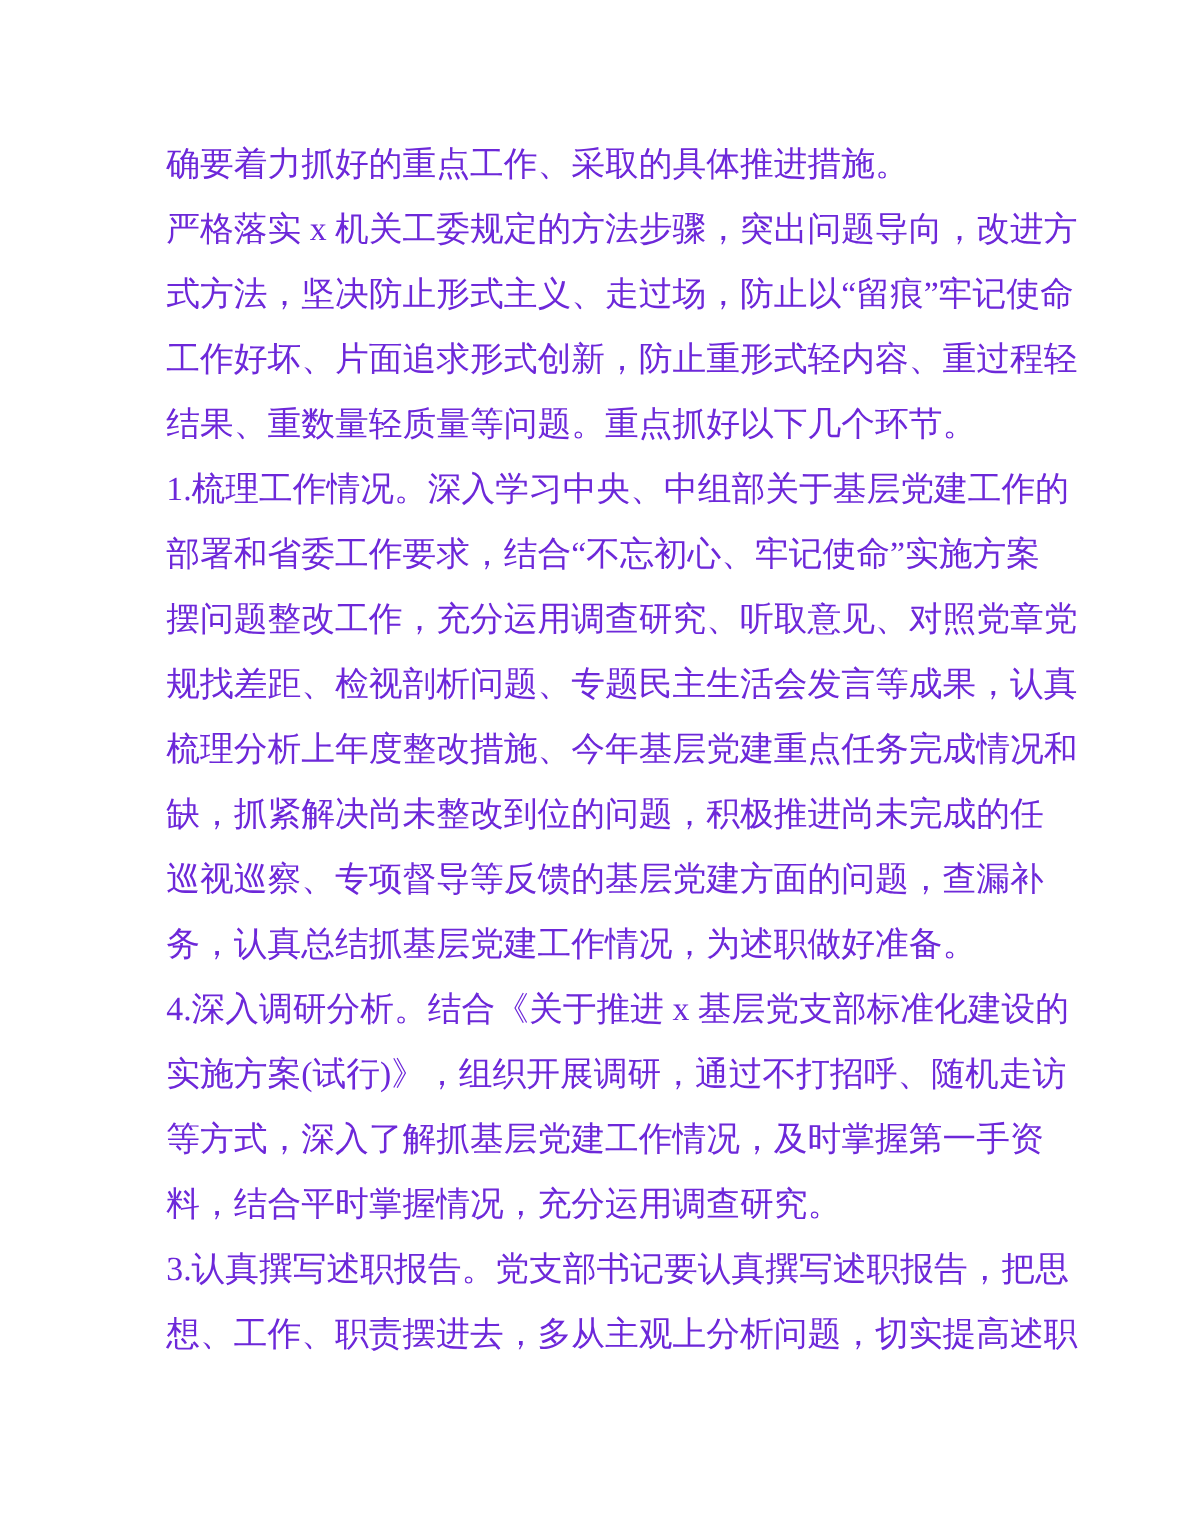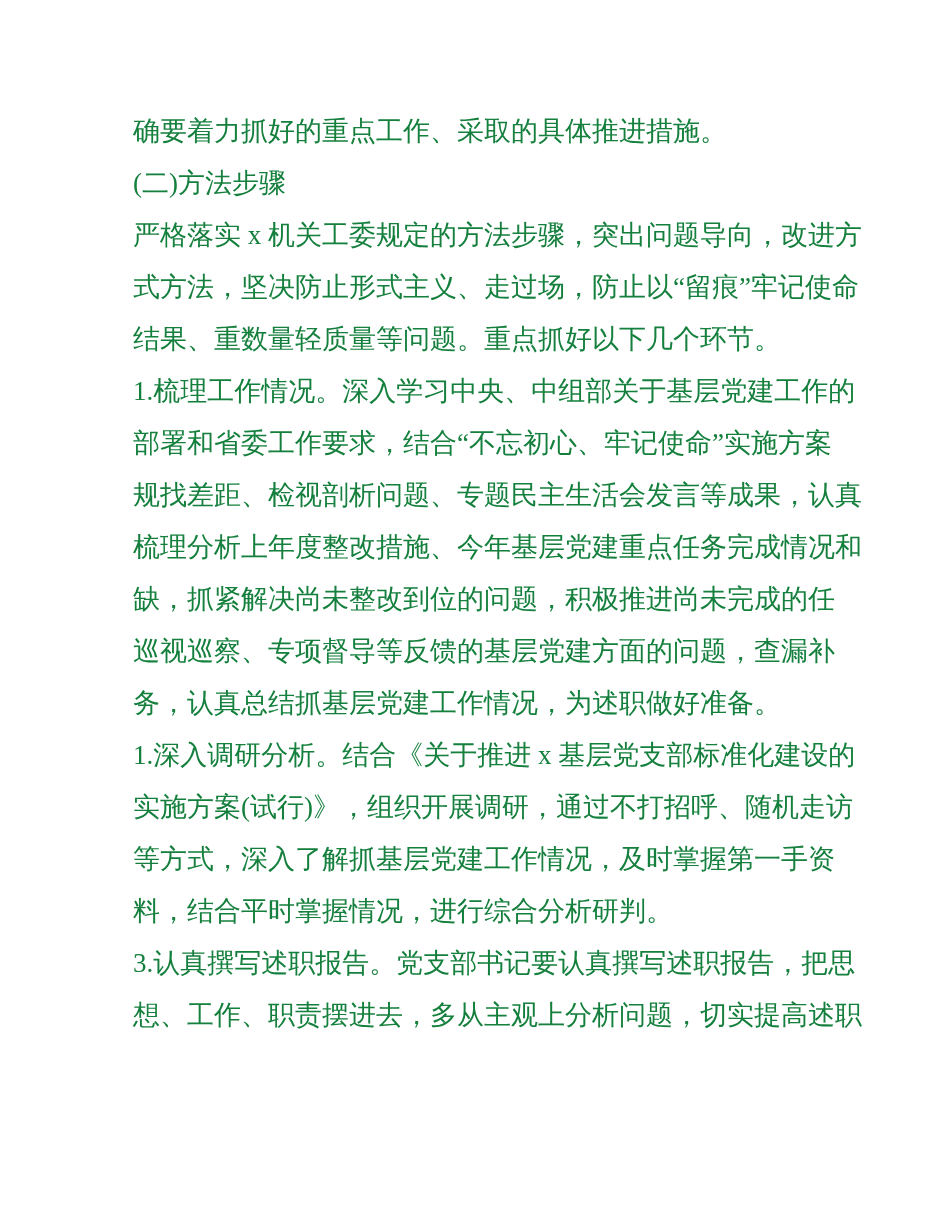--- a/index.html
+++ b/index.html
@@ -40,33 +40,34 @@
   .line.full {
     text-align: justify;
     text-align-last: justify;
     -moz-text-align-last: justify;
   }
 </style>
 </head>
 <body style="background: rgb(255, 255, 255);">
 
 <div class="page">
-  <div class="text-block" style="color: #15803d;">
+  <div class="text-block" style="color: #6d28d9;">
       <div class="line">确要着力抓好的重点工作、采取的具体推进措施。</div>
-      <div class="line">(二)方法步骤</div>
       <div class="line full">严格落实 x 机关工委规定的方法步骤，突出问题导向，改进方</div>
       <div class="line full">式方法，坚决防止形式主义、走过场，防止以“留痕”牢记使命</div>
+      <div class="line full">工作好坏、片面追求形式创新，防止重形式轻内容、重过程轻</div>
       <div class="line">结果、重数量轻质量等问题。重点抓好以下几个环节。</div>
       <div class="line full">1.梳理工作情况。深入学习中央、中组部关于基层党建工作的</div>
       <div class="line full">部署和省委工作要求，结合“不忘初心、牢记使命”实施方案</div>
+      <div class="line full">摆问题整改工作，充分运用调查研究、听取意见、对照党章党</div>
       <div class="line full">规找差距、检视剖析问题、专题民主生活会发言等成果，认真</div>
       <div class="line full">梳理分析上年度整改措施、今年基层党建重点任务完成情况和</div>
       <div class="line full">缺，抓紧解决尚未整改到位的问题，积极推进尚未完成的任</div>
       <div class="line full">巡视巡察、专项督导等反馈的基层党建方面的问题，查漏补</div>
       <div class="line">务，认真总结抓基层党建工作情况，为述职做好准备。</div>
-      <div class="line full">1.深入调研分析。结合《关于推进 x 基层党支部标准化建设的</div>
+      <div class="line full">4.深入调研分析。结合《关于推进 x 基层党支部标准化建设的</div>
       <div class="line full">实施方案(试行)》，组织开展调研，通过不打招呼、随机走访</div>
       <div class="line full">等方式，深入了解抓基层党建工作情况，及时掌握第一手资</div>
-      <div class="line">料，结合平时掌握情况，进行综合分析研判。</div>
+      <div class="line">料，结合平时掌握情况，充分运用调查研究。</div>
       <div class="line full">3.认真撰写述职报告。党支部书记要认真撰写述职报告，把思</div>
       <div class="line full">想、工作、职责摆进去，多从主观上分析问题，切实提高述职</div>
     </div>
 </div>
 
 </body></html>

